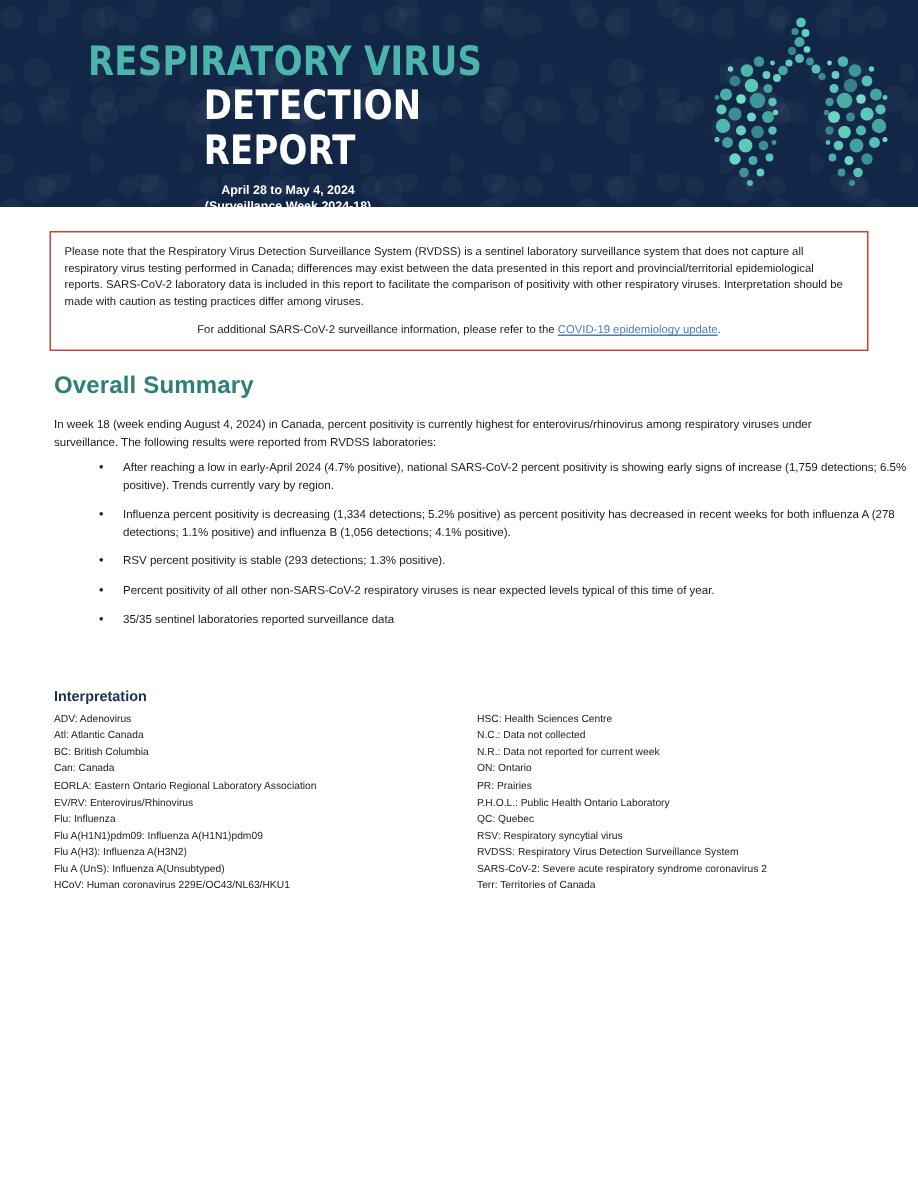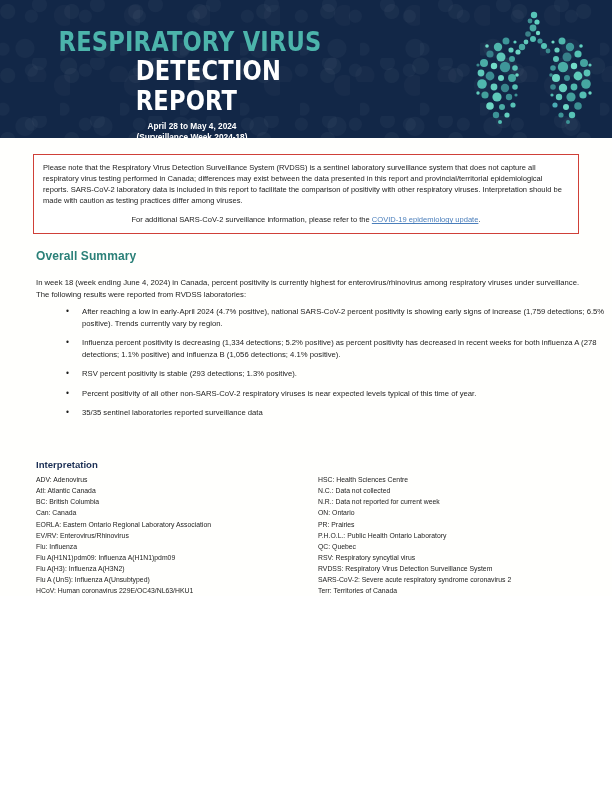--- a/index.html
+++ b/index.html
@@ -115,21 +115,21 @@
   }
   .link {
     color: #4a7ebb;
   }
 
   
   .section-heading {
     position: absolute;
     left: 36px;
     top: 249px;
-    font-size: 12px;
+    font-size: 16px;
     font-weight: 700;
     color: #2b8078;
     letter-spacing: 0.1px;
   }
   .summary-intro {
     position: absolute;
     left: 36px;
     top: 277px;
     width: 544px;
     font-size: 7.7px;
@@ -375,21 +375,21 @@
       </g>
     </svg>
   </div>
 
   <div class="notice">
     <p>Please note that the Respiratory Virus Detection Surveillance System (RVDSS) is a sentinel laboratory surveillance system that does not capture all respiratory virus testing performed in Canada; differences may exist between the data presented in this report and provincial/territorial epidemiological reports. SARS-CoV-2 laboratory data is included in this report to facilitate the comparison of positivity with other respiratory viruses. Interpretation should be made with caution as testing practices differ among viruses.</p>
     <p class="second"><span>For additional SARS-CoV-2 surveillance information, please refer to the </span><a class="link" href="#">COVID-19 epidemiology update</a><span>.</span></p>
   </div>
 
   <div class="section-heading">Overall Summary</div>
-  <div class="summary-intro">In week 18 (week ending June 4, 2024) in Canada, percent positivity is currently highest for enterovirus/rhinovirus among respiratory viruses under surveillance. The following results were reported from RVDSS laboratories:</div>
+  <div class="summary-intro">In week 18 (week ending August 4, 2024) in Canada, percent positivity is currently highest for enterovirus/rhinovirus among respiratory viruses under surveillance. The following results were reported from RVDSS laboratories:</div>
 
   <ul class="bullets">
     <li>After reaching a low in early-April 2024 (4.7% positive), national SARS-CoV-2 percent positivity is showing early signs of increase (1,759 detections; 6.5% positive). Trends currently vary by region.</li>
     <li>Influenza percent positivity is decreasing (1,334 detections; 5.2% positive) as percent positivity has decreased in recent weeks for both influenza A (278 detections; 1.1% positive) and influenza B (1,056 detections; 4.1% positive).</li>
     <li>RSV percent positivity is stable (293 detections; 1.3% positive).</li>
     <li>Percent positivity of all other non-SARS-CoV-2 respiratory viruses is near expected levels typical of this time of year.</li>
     <li>35/35 sentinel laboratories reported surveillance data</li>
   </ul>
 
   <div class="abbr-heading">Interpretation</div>

